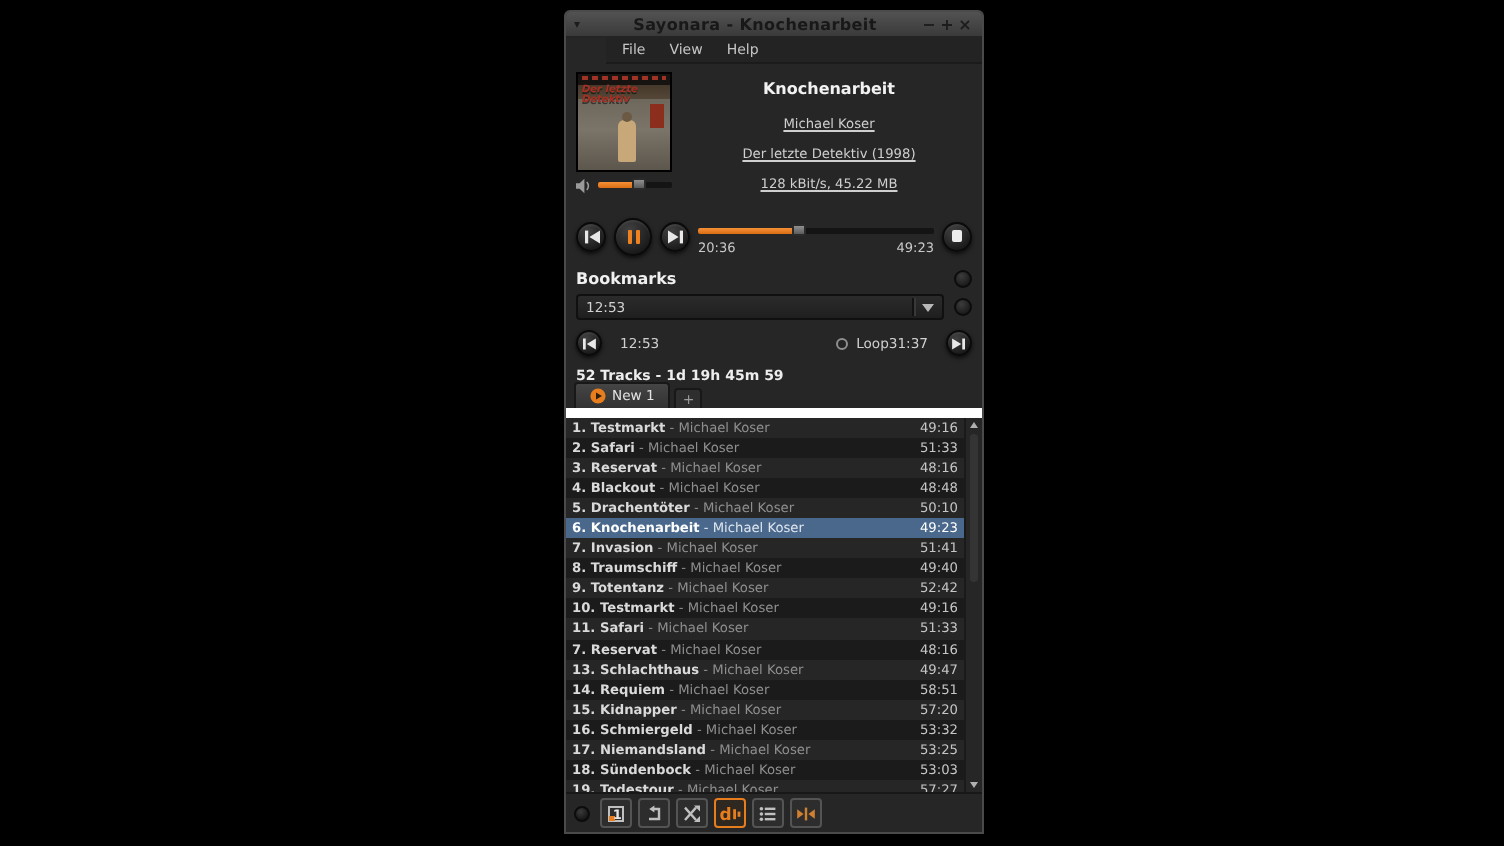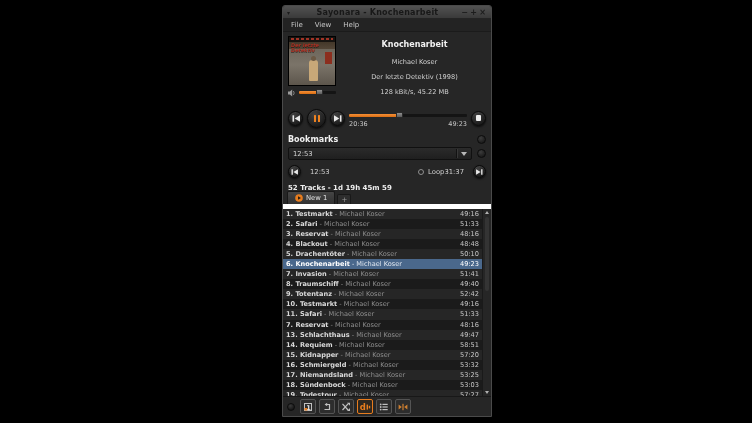--- a/index.html
+++ b/index.html
@@ -12,21 +12,21 @@
   }
   
   .titlebar { height:13px; flex:0 0 13px; background:linear-gradient(#525252,#3a3a3a);
     border-radius:2px 2px 0 0; display:flex; align-items:center; padding:0 4px;
     color:#181818; font-size:8px; font-weight:bold; border-bottom:1px solid #242424; }
   .titlebar .wmenu { font-size:6px; color:#1c1c1c; width:8px; }
   .titlebar .wtitle { flex:1; text-align:center; letter-spacing:0.2px; }
   .winbtn { width:9px; text-align:center; font-size:8px; font-weight:bold; color:#1c1c1c; line-height:13px; }
   
   .menubar { height:13px; flex:0 0 13px; background:#232323; display:flex; align-items:center;
-    font-size:7px; color:#c6c6c6; border-bottom:1px solid #1b1b1b; padding:0 2px; }
+    font-size:7px; color:#c6c6c6; border-bottom:1px solid #1b1b1b; padding:0 2px;margin-left:20px; }
   .menubar span { padding:0 6px; }
   
   .player { padding:4px 5px 2px 5px; }
   .player-top { display:flex; gap:7px; }
   .coverbox { flex:0 0 48px; }
   .cover { width:48px; height:50px; border:1px solid #000; position:relative; overflow:hidden;
     background:linear-gradient(180deg,#171310 0%,#171310 11%,#44382a 11%,#554738 26%,#6e675c 26%,#7b7469 58%,#5d564c 100%); }
   .cover-topline { position:absolute; top:1px; left:2px; right:2px; height:2px;
     background:repeating-linear-gradient(90deg,#a03326 0 3px,transparent 3px 5px); }
   .cover-title { position:absolute; top:6px; left:2px; right:2px; font-size:5px; line-height:5px;
@@ -36,21 +36,21 @@
   .cover-figure::before { content:""; position:absolute; top:-4px; left:2px; width:5px; height:5px;
     border-radius:50%; background:#6c5944; }
   .cover-accent { position:absolute; right:3px; top:15px; width:7px; height:12px; background:#8c2e1e; }
   .volrow { margin-top:3px; display:flex; align-items:center; gap:3px; width:48px; height:7px; }
   .slider { position:relative; height:3px; background:#141414; border-radius:1px; flex:1; }
   .slider .fill { position:absolute; left:0; top:0; bottom:0; background:linear-gradient(#f59038,#d96d12); border-radius:1px; }
   .slider .handle { position:absolute; top:-2px; width:7px; height:6px;
     background:linear-gradient(#909090,#5c5c5c); border:1px solid #2a2a2a; border-radius:1px; }
   .npinfo { flex:1; text-align:center; color:#cfcfcf; padding-top:4px; }
   .np-title { font-size:8px; font-weight:bold; color:#f2f2f2; margin-bottom:9px; }
-  .np-line { font-size:6.6px; margin-bottom:7px; }
+  .np-line { font-size:6.6px; margin-bottom:7px;text-decoration:underline; }
   
   .controls { display:flex; align-items:center; gap:4px; margin-top:5px; }
   .cbtn { border-radius:50%; background:radial-gradient(circle at 38% 30%, #414141, #1a1a1a 75%);
     border:1px solid #0a0a0a; display:flex; align-items:center; justify-content:center;
     box-shadow:inset 0 1px 1px rgba(255,255,255,.08), 0 1px 2px rgba(0,0,0,.7); }
   .cbtn.small { width:15px; height:15px; }
   .cbtn.big { width:19px; height:19px; }
   .pausebars { display:flex; gap:2px; }
   .pausebars i { display:block; width:2px; height:7px; background:#ef821f; border-radius:0.5px; }
   .stopsq { width:5.5px; height:5.5px; background:#ededed; border-radius:1px; }

